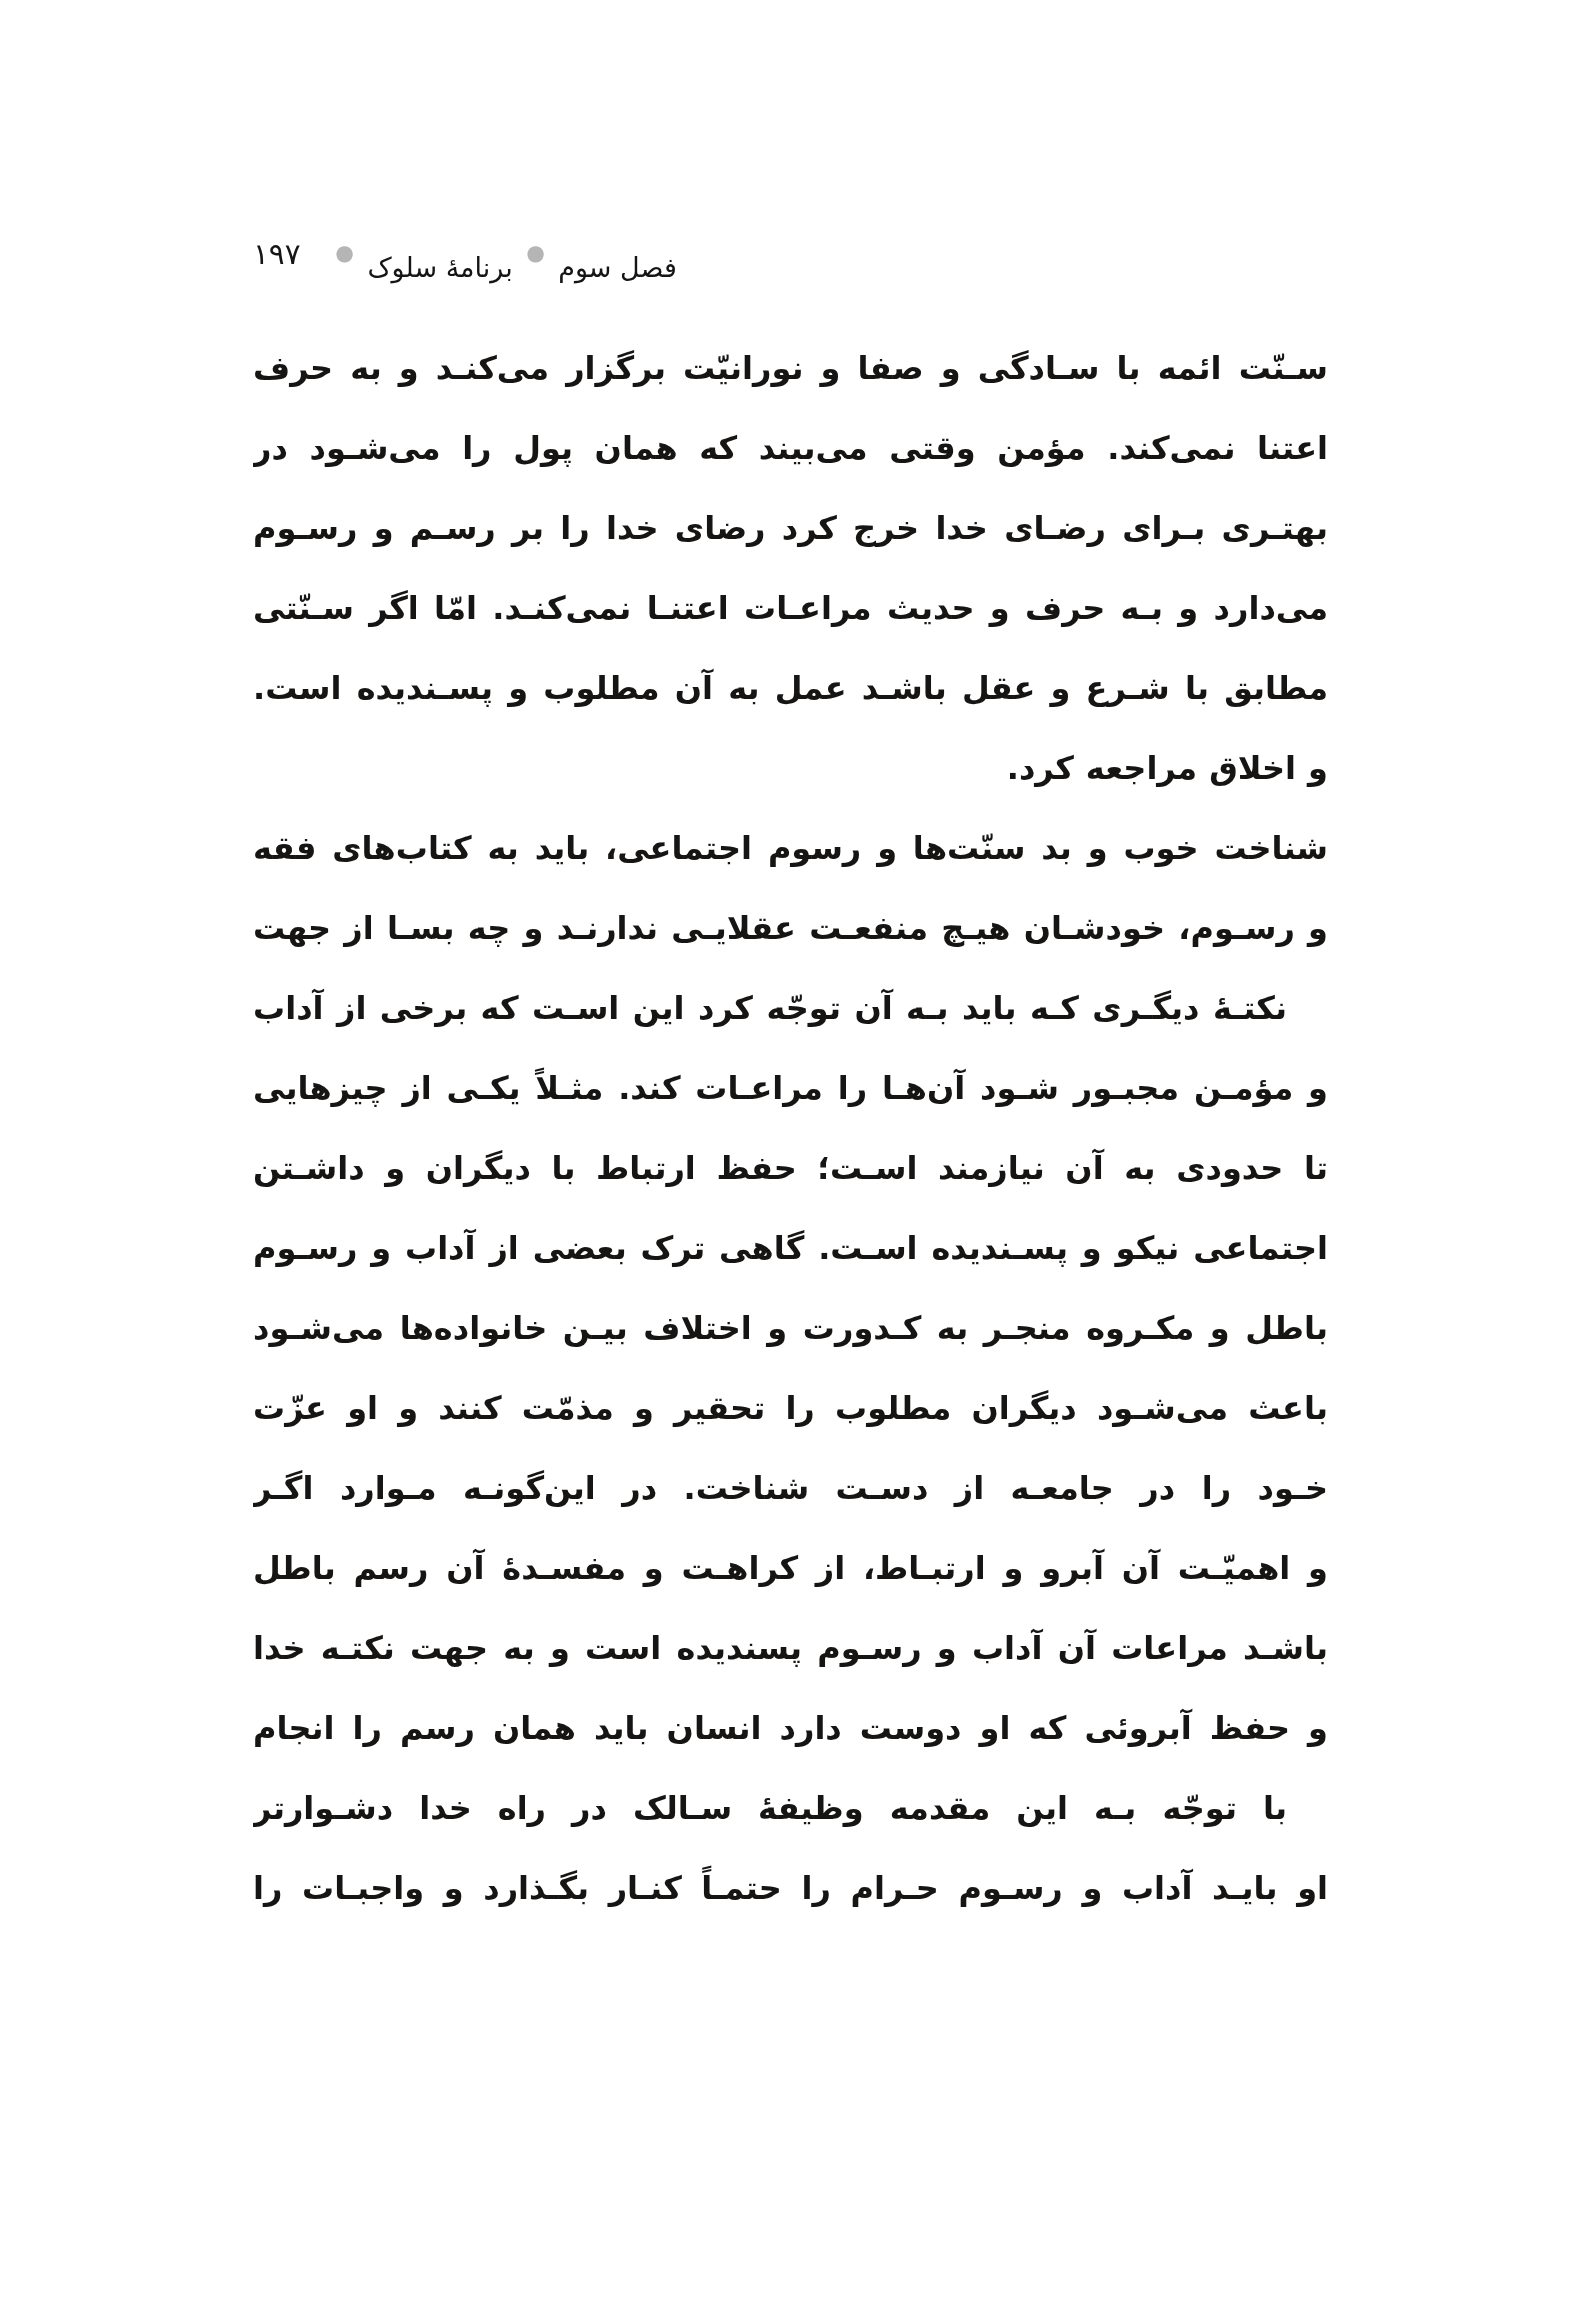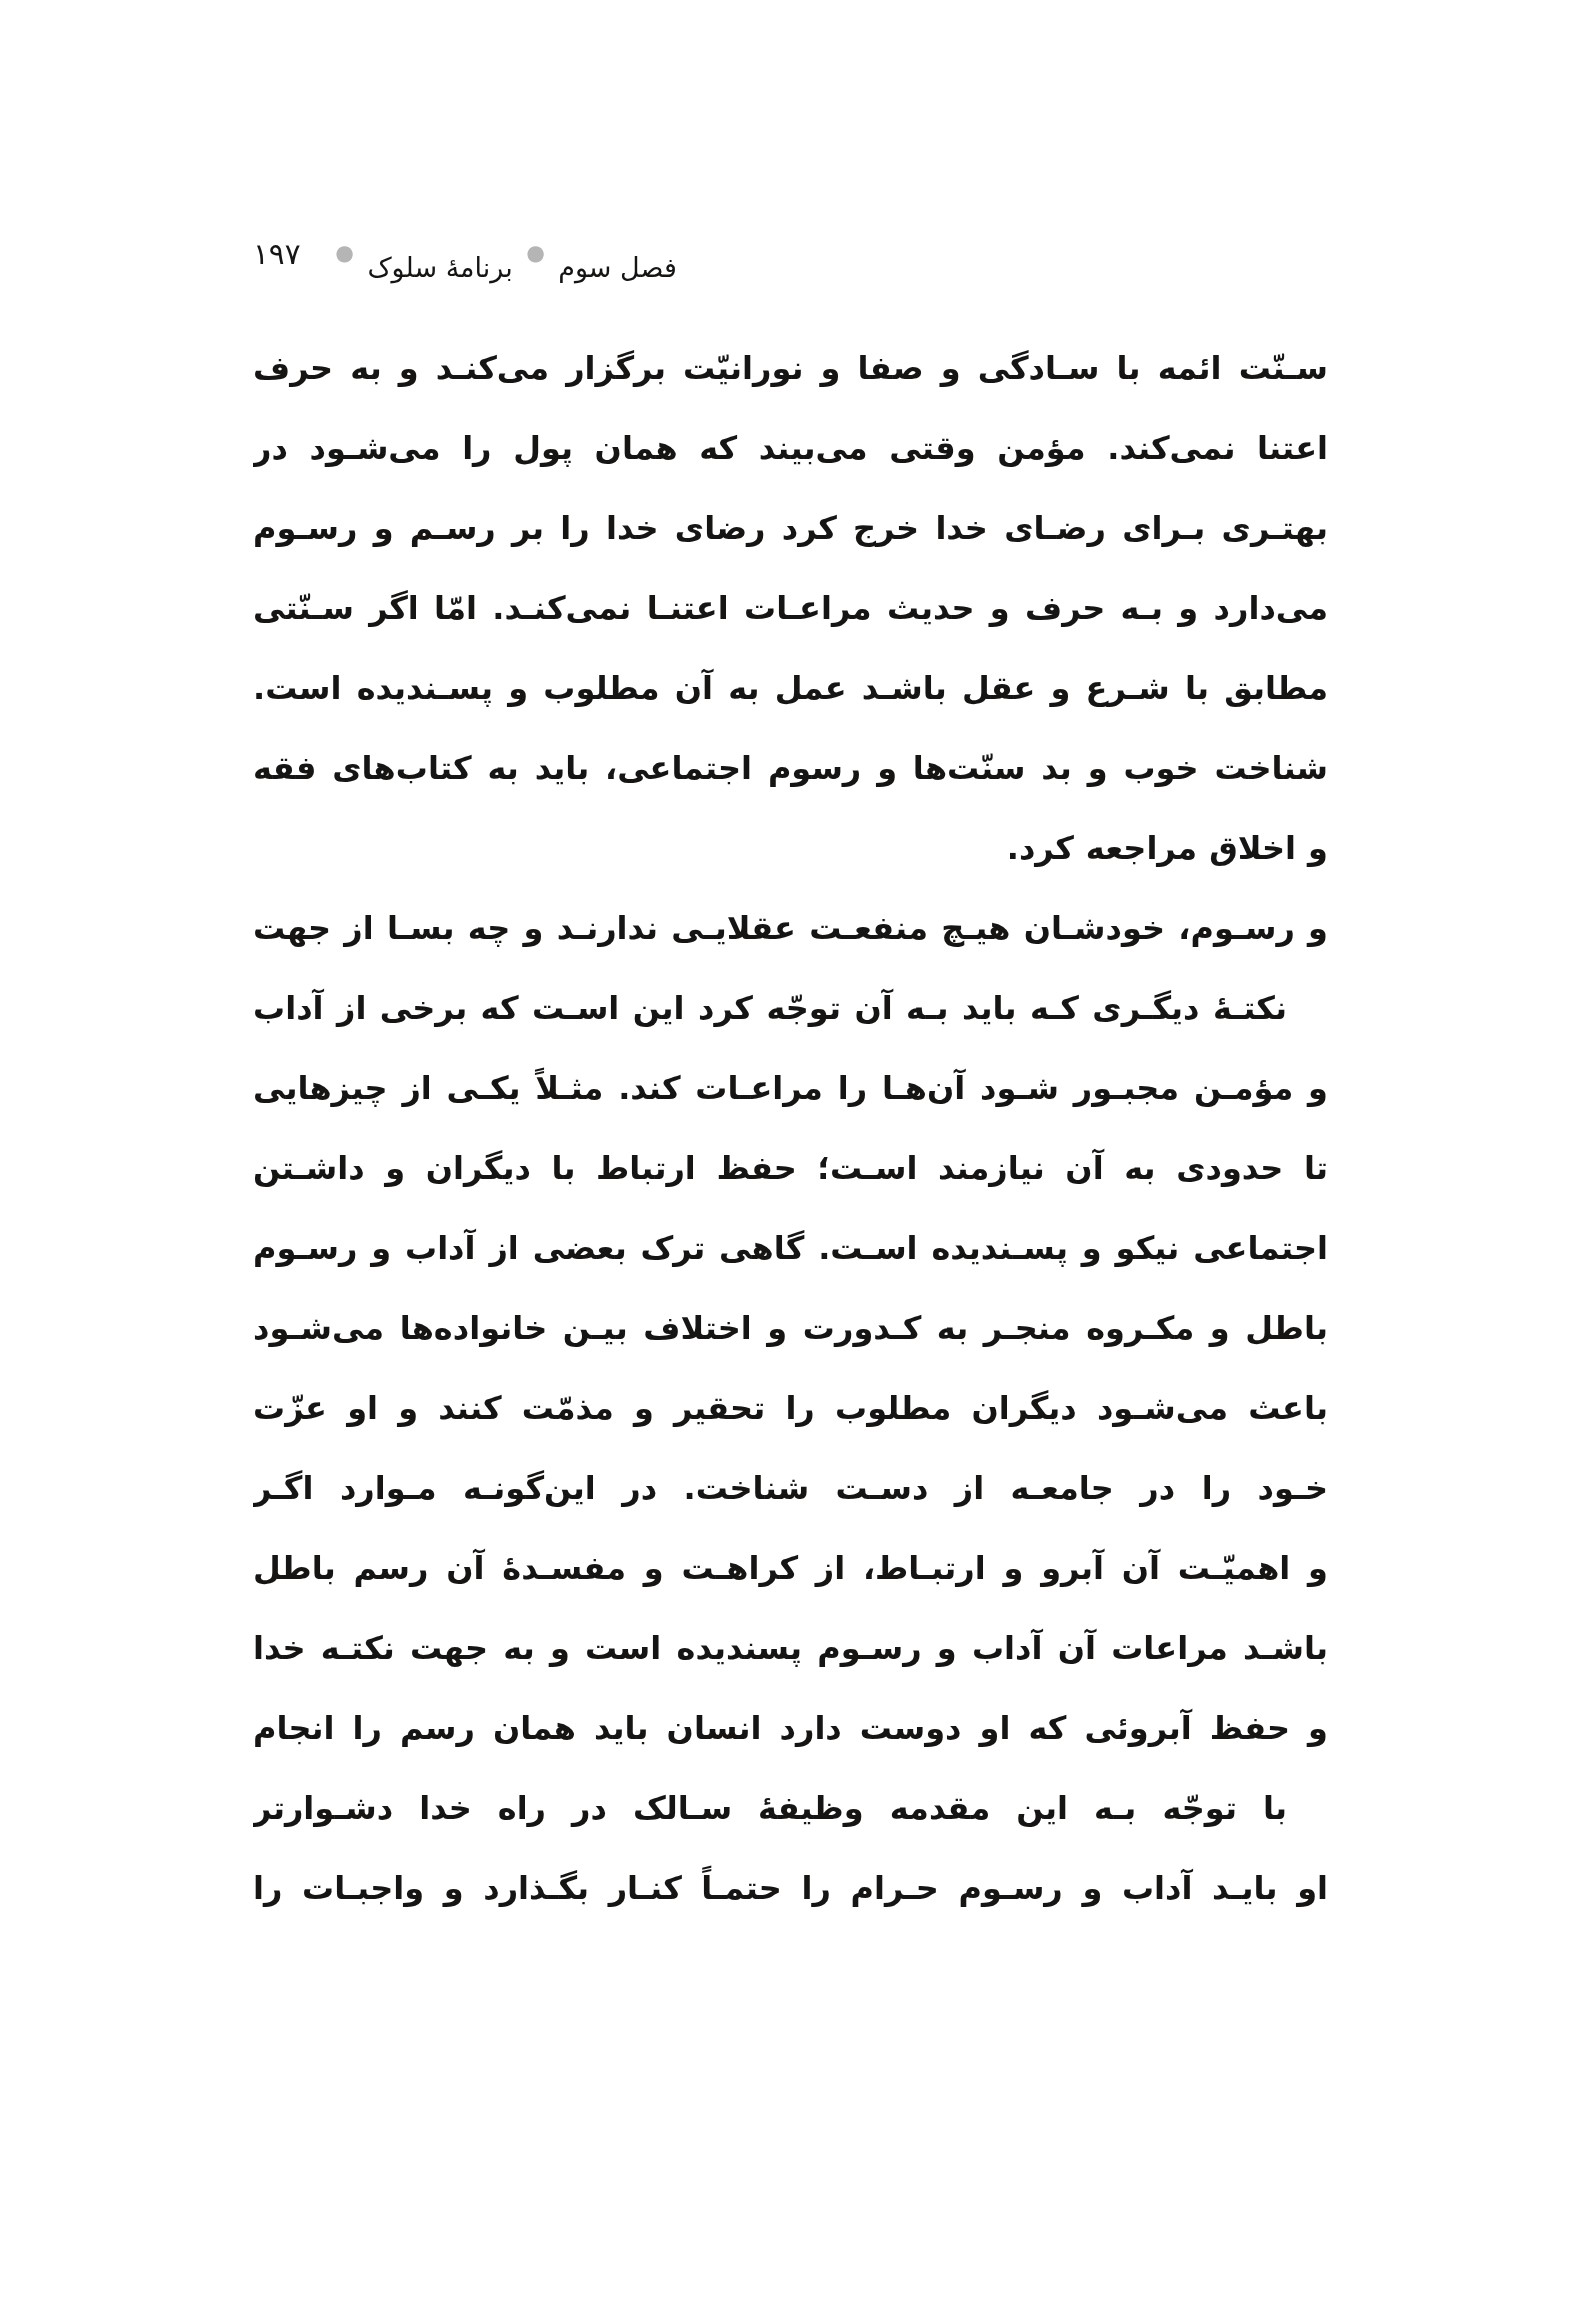--- a/index.html
+++ b/index.html
@@ -88,22 +88,22 @@
   </div>
 
   <div class="body-block">
 
     <div class="para">
       <div class="line">سـنّت ائمه با سـادگی و صفا و نورانیّت برگزار می‌کنـد و به حرف مردم</div>
       <div class="line">اعتنا نمی‌کند. مؤمن وقتی می‌بیند که همان پول را می‌شـود در راه‌های</div>
       <div class="line">بهتـری بـرای رضـای خدا خرج کرد رضای خدا را بر رسـم و رسـوم مقدّم</div>
       <div class="line">می‌دارد و بـه حرف و حدیث مراعـات اعتنـا نمی‌کنـد. امّا اگر سـنّتی</div>
       <div class="line">مطابق با شـرع و عقل باشـد عمل به آن مطلوب و پسـندیده است. برای</div>
+      <div class="line end">و اخلاق مراجعه کرد.</div>
       <div class="line">شناخت خوب و بد سنّت‌ها و رسوم اجتماعی، باید به کتاب‌های فقه</div>
-      <div class="line end">و اخلاق مراجعه کرد.</div>
     </div>
 
     <div class="para">
       <div class="line">و رسـوم، خودشـان هیـچ منفعـت عقلایـی ندارنـد و چه بسـا از جهت</div>
       <div class="line indent">نکتـهٔ دیگـری کـه باید بـه آن توجّه کرد این اسـت که برخی از آداب</div>
       <div class="line">و مؤمـن مجبـور شـود آن‌هـا را مراعـات کند. مثـلاً یکـی از چیزهایی که</div>
       <div class="line">تا حدودی به آن نیازمند اسـت؛ حفظ ارتباط با دیگران و داشـتن روابط</div>
       <div class="line">اجتماعی نیکو و پسـندیده اسـت. گاهی ترک بعضی از آداب و رسـوم</div>
       <div class="line">باطل و مکـروه منجـر به کـدورت و اختلاف بیـن خانواده‌ها می‌شـود یا</div>
       <div class="line">باعث می‌شـود دیگران مطلوب را تحقیر و مذمّت کنند و او عزّت ایمانی</div>

